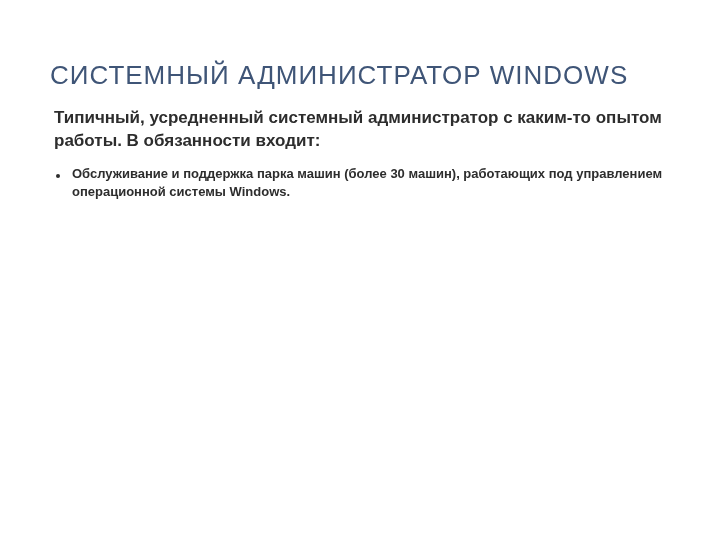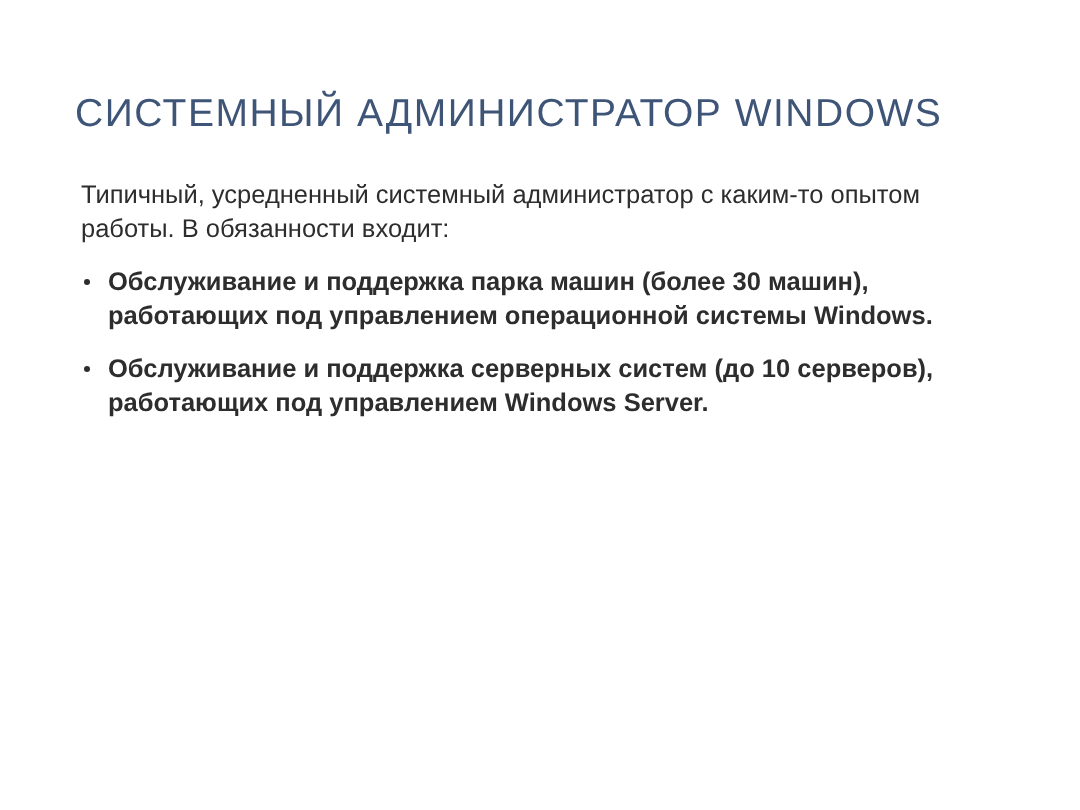--- a/index.html
+++ b/index.html
@@ -13,37 +13,37 @@
       background: #ffffff;
       font-family: Arial, Helvetica, sans-serif;
       padding: 60px 50px 40px 50px;
       overflow: hidden;
     }
     .slide-title {
       font-size: 26px;
       font-weight: normal;
       color: #3f5577;
       letter-spacing: 1px;
-      margin-bottom: 28px;
+      margin-bottom: 16px;
       line-height: 1.2;
     }
     .intro-text {
       font-size: 17px;
-      font-weight: normal;
+      font-weight: bold;
       color: #2d2d2d;
       line-height: 1.35;
       margin-bottom: 12px;
       padding-left: 4px;
     }
     .bullet-list {
       list-style: none;
       padding-left: 4px;
     }
     .bullet-item {
-      font-size: 17px;
+      font-size: 13px;
       font-weight: bold;
       color: #2d2d2d;
       line-height: 1.35;
       margin-bottom: 12px;
       padding-left: 18px;
       position: relative;
     }
     .bullet-item::before {
       content: "";
       position: absolute;
@@ -57,14 +57,13 @@
   </style>
 </head>
 <body>
 
 <h1 class="slide-title">СИСТЕМНЫЙ АДМИНИСТРАТОР WINDOWS</h1>
 
 <p class="intro-text">Типичный, усредненный системный администратор с каким-то опытом работы. В обязанности входит:</p>
 
 <ul class="bullet-list">
   <li class="bullet-item">Обслуживание и поддержка парка машин (более 30 машин), работающих под управлением операционной системы Windows.</li>
-  <li class="bullet-item">Обслуживание и поддержка серверных систем (до 10 серверов), работающих под управлением Windows Server.</li>
 </ul>
 
 </body></html>

